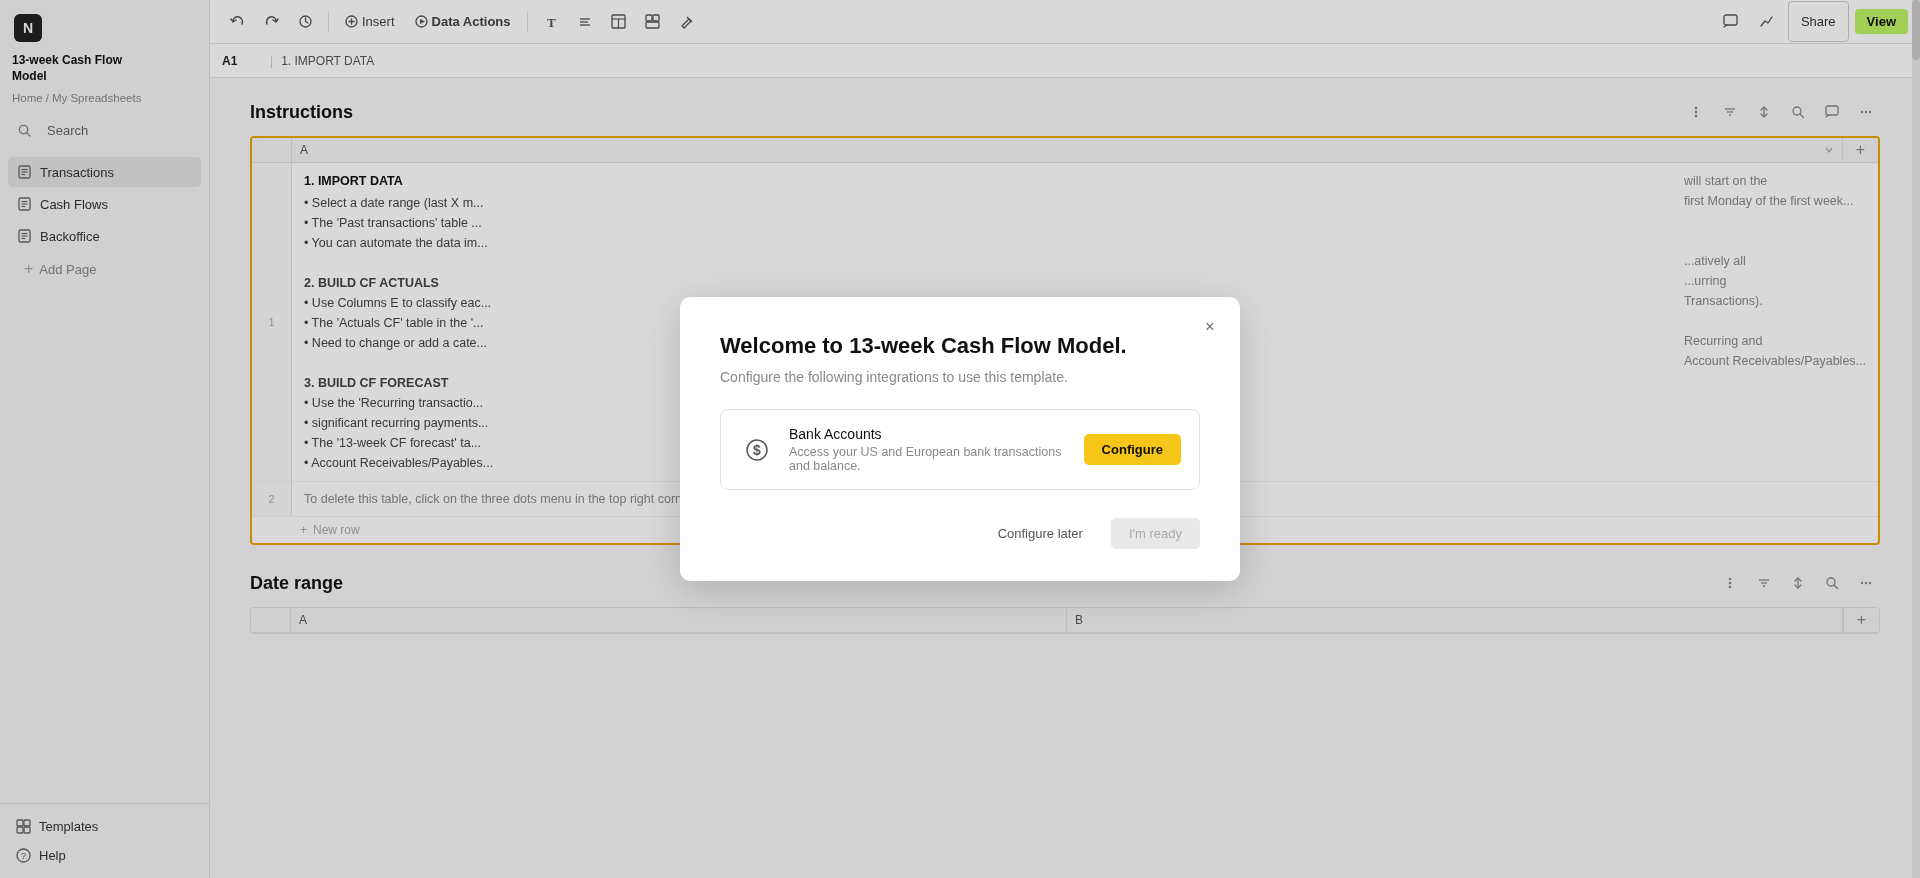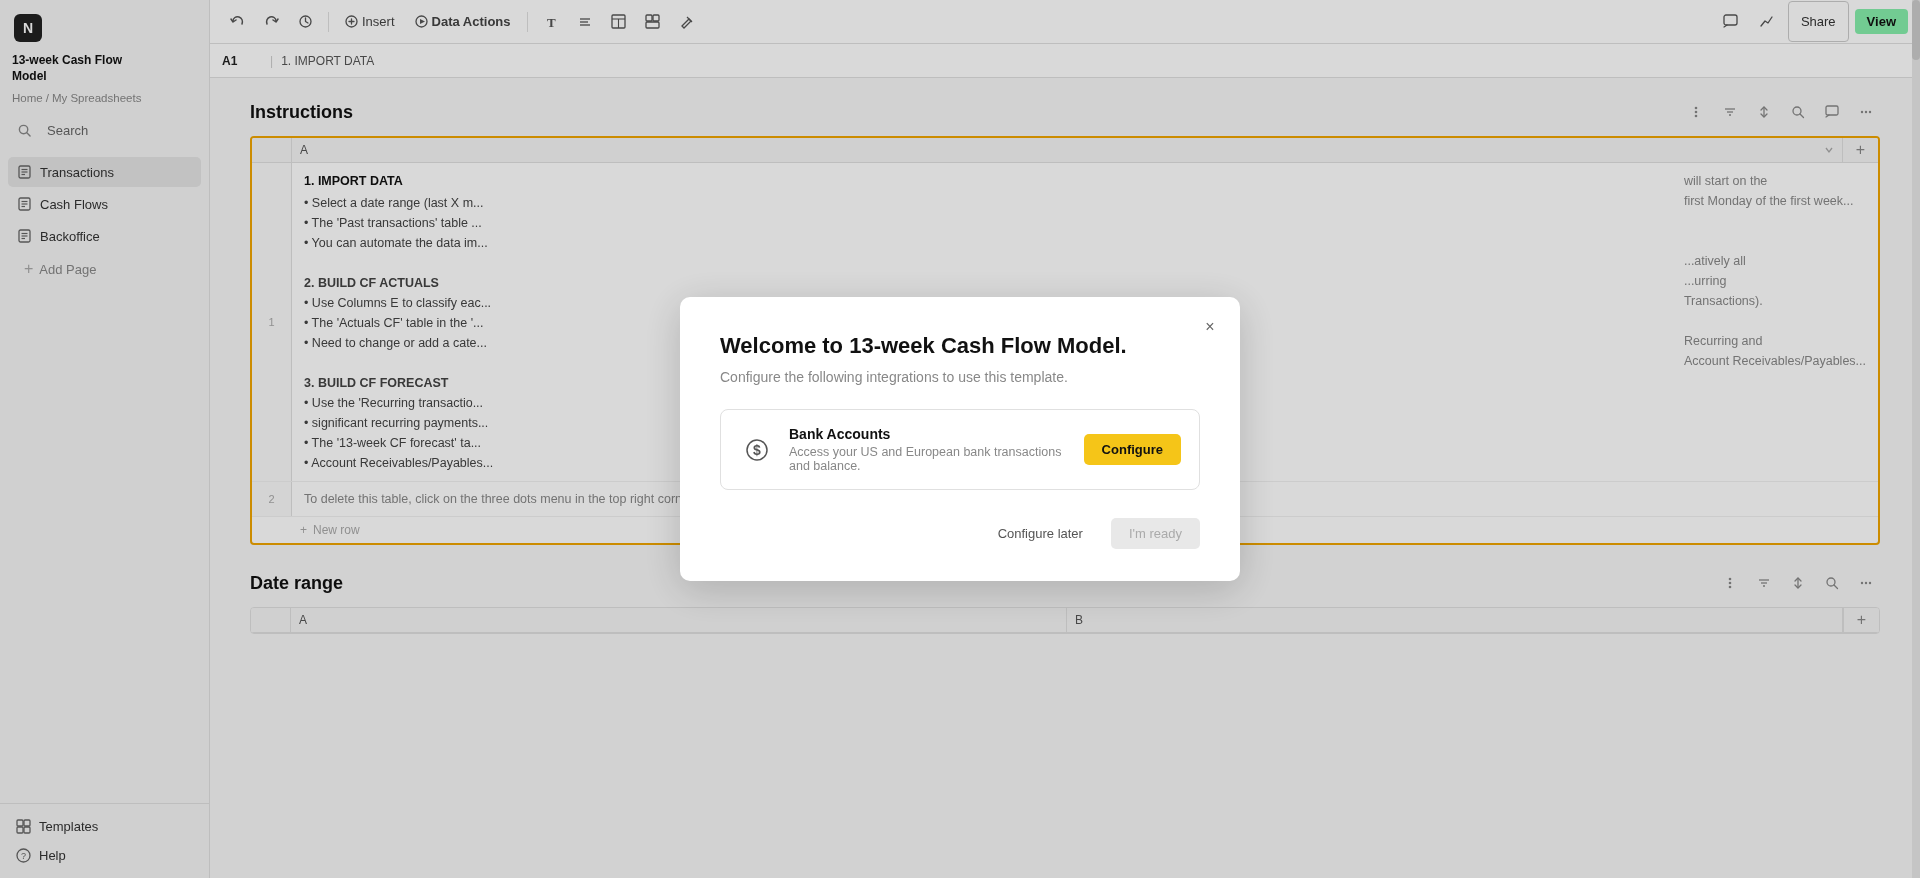--- a/index.html
+++ b/index.html
@@ -23,21 +23,21 @@
     .main { flex: 1; display: flex; flex-direction: column; overflow: hidden; position: relative; }
 
     
     .toolbar { height: 44px; background: #fff; border-bottom: 1px solid #e0e0e0; display: flex; align-items: center; padding: 0 12px; gap: 4px; }
     .toolbar-btn { width: 30px; height: 30px; display: flex; align-items: center; justify-content: center; border-radius: 4px; cursor: pointer; color: #444; font-size: 15px; border: none; background: transparent; }
     .toolbar-separator { width: 1px; height: 20px; background: #e0e0e0; margin: 0 4px; }
     .toolbar-insert { display: flex; align-items: center; gap: 4px; padding: 4px 8px; border-radius: 4px; cursor: pointer; font-size: 13px; color: #444; border: none; background: transparent; }
     .toolbar-data-actions { display: flex; align-items: center; gap: 4px; padding: 4px 8px; border-radius: 4px; cursor: pointer; font-size: 13px; color: #444; border: none; background: transparent; font-weight: bold; }
     .toolbar-right { margin-left: auto; display: flex; align-items: center; gap: 6px; }
     .toolbar-share { padding: 12px 12px; border-radius: 4px; background: transparent; border: 1px solid #ccc; font-size: 13px; cursor: pointer; color: #333; }
-    .toolbar-view { padding: 5px 12px; border-radius: 4px; background: #86efac; border: none; font-size: 13px; cursor: pointer; color: #111; font-weight: 600; }
+    .toolbar-view { padding: 5px 12px; border-radius: 4px; background: #bef264; border: none; font-size: 13px; cursor: pointer; color: #111; font-weight: 600; }
 
     
     .formula-bar { height: 34px; background: #fff; border-bottom: 1px solid #e0e0e0; display: flex; align-items: center; padding: 0 12px; gap: 8px; font-size: 12px; color: #555; }
     .formula-cell { font-weight: 600; color: #222; min-width: 40px; }
     .formula-separator { color: #ccc; }
     .formula-value { color: #555; }
 
     
     .content { flex: 1; overflow-y: auto; background: #f7f7f7; padding: 20px 40px; position: relative; }
 
@@ -67,21 +67,21 @@
 
     
     .modal-backdrop { position: fixed; top: 0; left: 0; right: 0; bottom: 0; background: rgba(0,0,0,0.15); display: flex; align-items: center; justify-content: center; z-index: 100; }
     .modal { background: #fff; border-radius: 10px; width: 560px; padding: 36px 40px 32px; box-shadow: 0 8px 40px rgba(0,0,0,0.18); position: relative; }
     .modal-close { position: absolute; top: 16px; right: 16px; width: 28px; height: 28px; display: flex; align-items: center; justify-content: center; border-radius: 4px; cursor: pointer; color: #666; font-size: 16px; border: none; background: transparent; }
     .modal-title { font-size: 22px; font-weight: 700; color: #111; margin-bottom: 10px; }
     .modal-subtitle { font-size: 14px; color: #888; margin-bottom: 24px; }
     .modal-integration { border: 1px solid #e0e0e0; border-radius: 8px; padding: 16px 18px; display: flex; align-items: center; gap: 14px; margin-bottom: 28px; }
     .integration-icon { width: 36px; height: 36px; display: flex; align-items: center; justify-content: center; color: #555; font-size: 20px; flex-shrink: 0; }
     .integration-info { flex: 1; }
-    .integration-name { font-size: 14px; font-weight: 700; color: #111; margin-bottom: 3px; }
+    .integration-name { font-size: 14px; font-weight: 400; color: #111; margin-bottom: 3px; }
     .integration-desc { font-size: 12.5px; color: #888; }
     .configure-btn { padding: 8px 18px; background: #f5c518; border: none; border-radius: 5px; font-size: 13px; font-weight: 600; cursor: pointer; color: #111; }
     .modal-footer { display: flex; align-items: center; justify-content: flex-end; gap: 12px; }
     .configure-later-btn { padding: 8px 16px; background: transparent; border: none; font-size: 13px; cursor: pointer; color: #555; }
     .im-ready-btn { padding: 8px 18px; background: #e8e8e8; border: none; border-radius: 5px; font-size: 13px; color: #aaa; cursor: not-allowed; }
 
     
     .scrollbar-track { position: absolute; right: 0; top: 0; bottom: 0; width: 8px; background: #e8e8e8; }
     .scrollbar-thumb { position: absolute; top: 0; width: 8px; height: 60px; background: #ccc; border-radius: 4px; }
 

